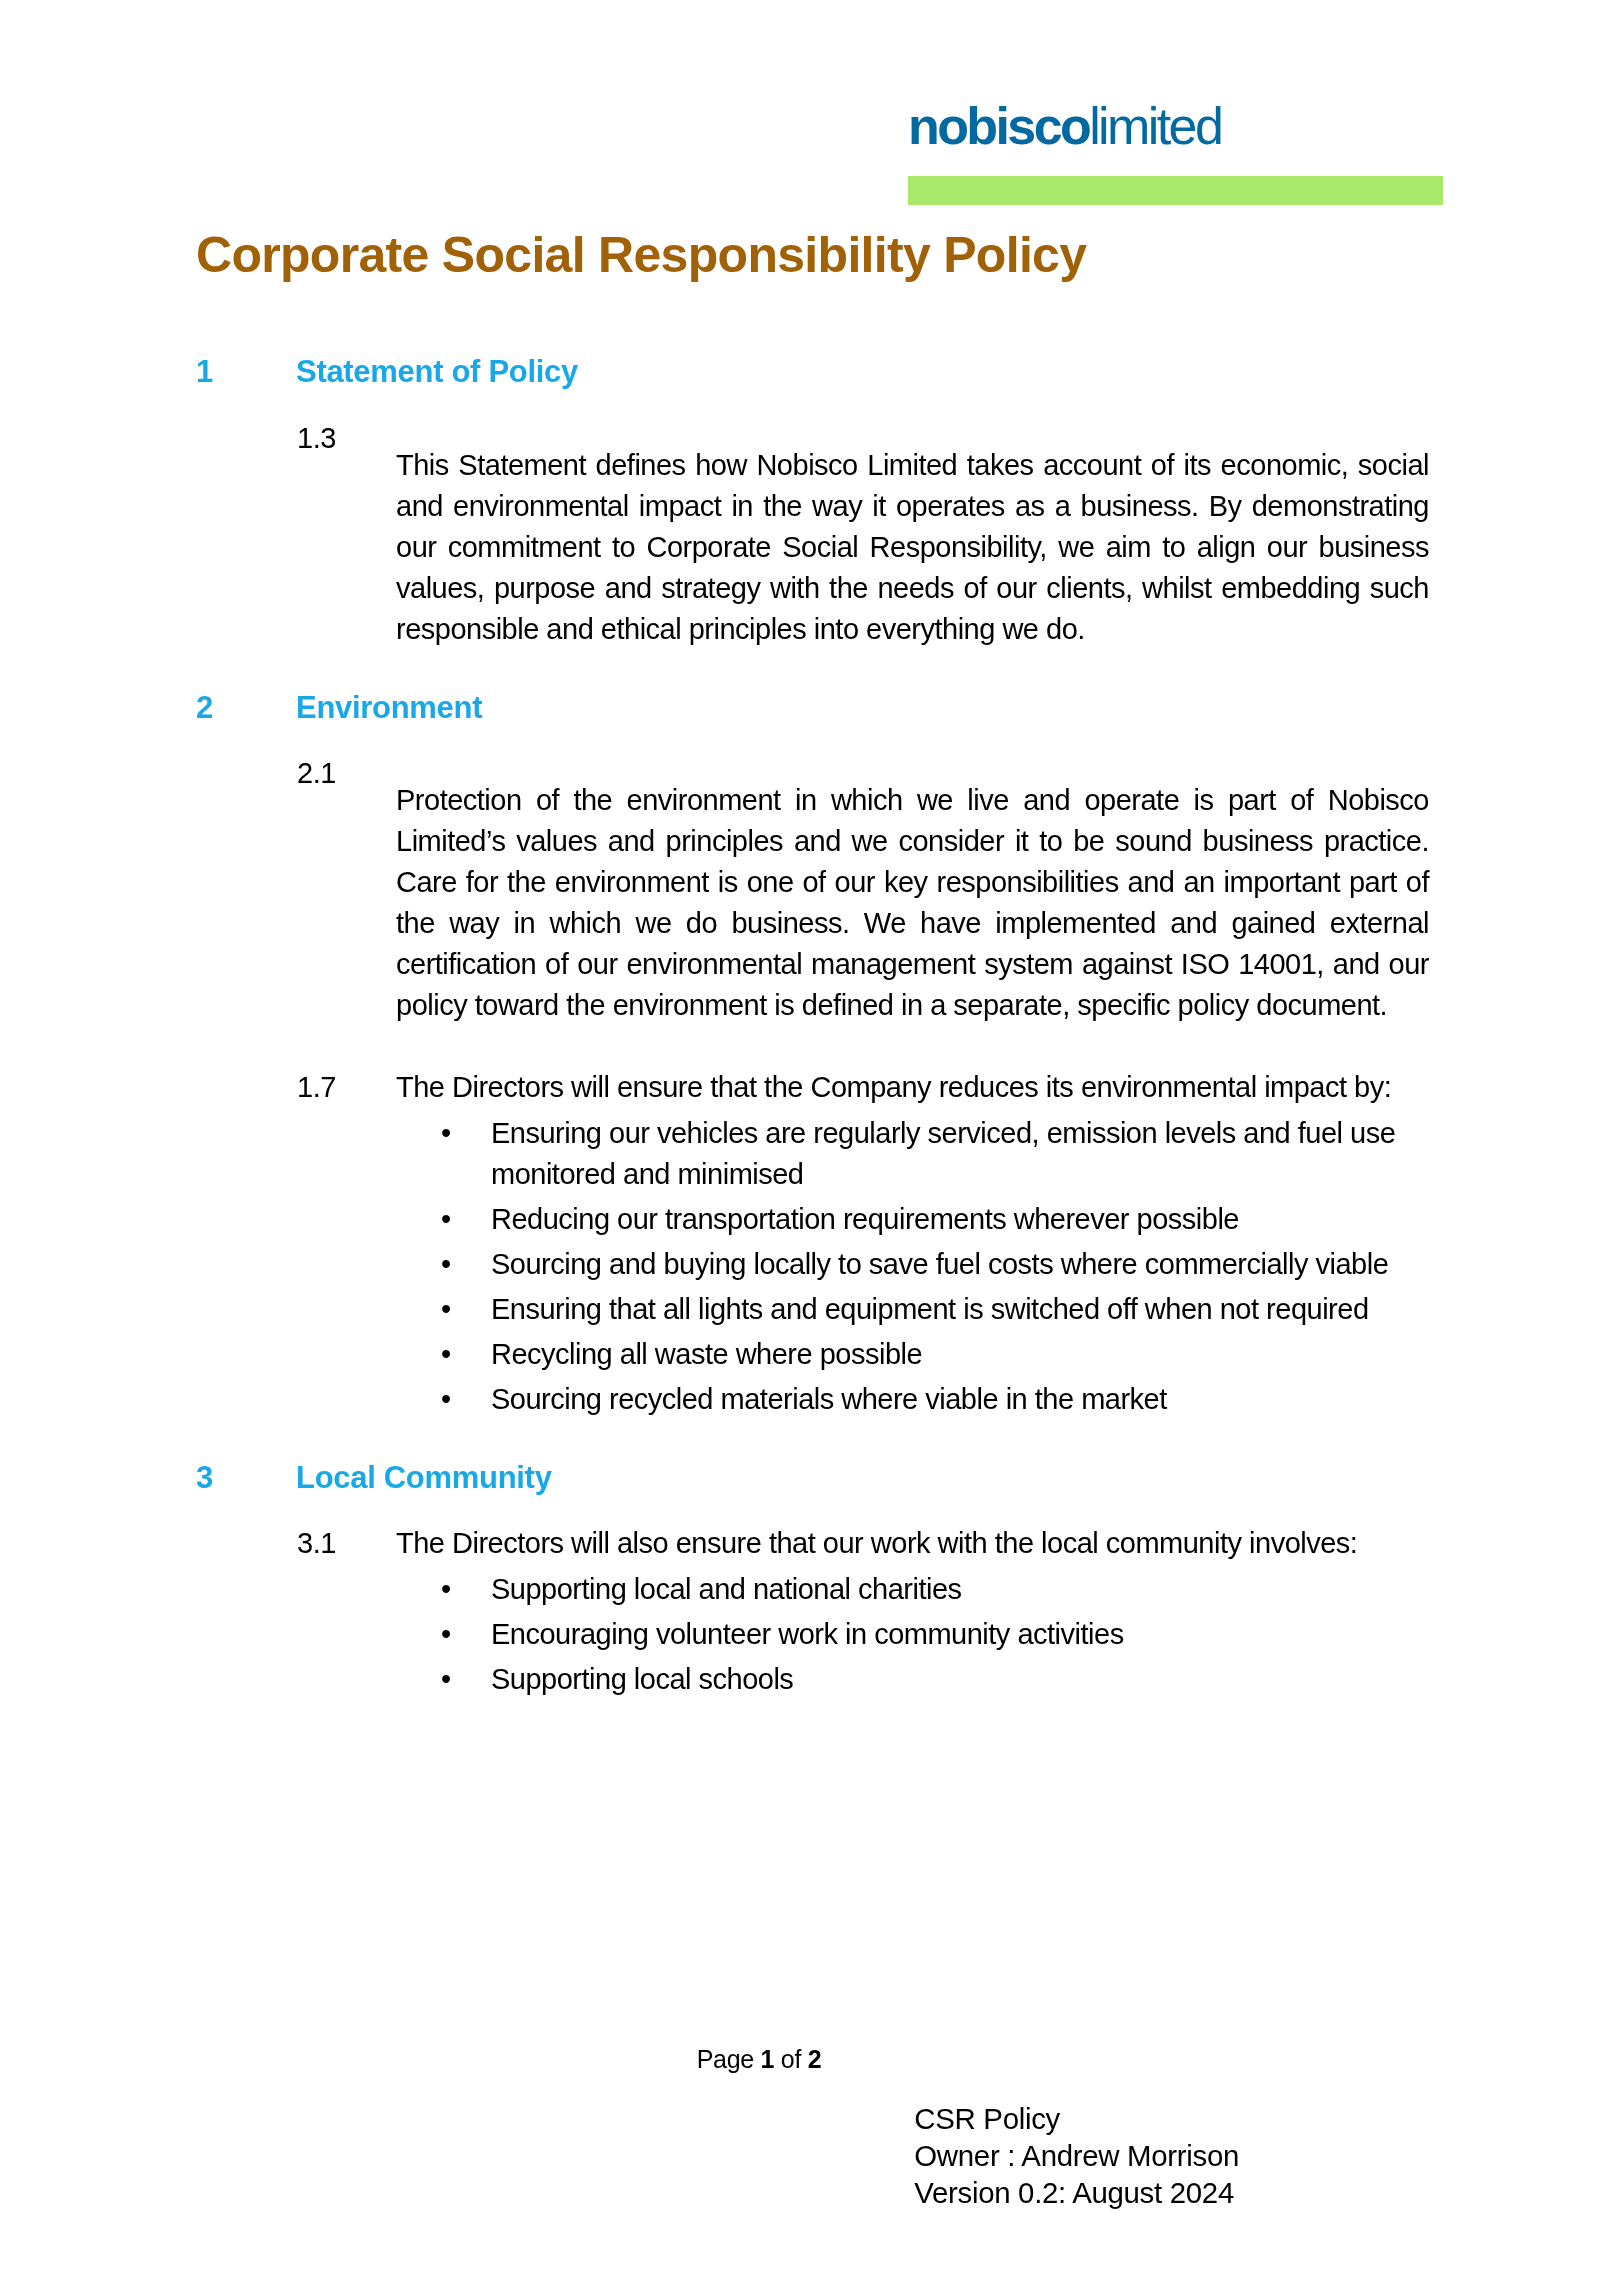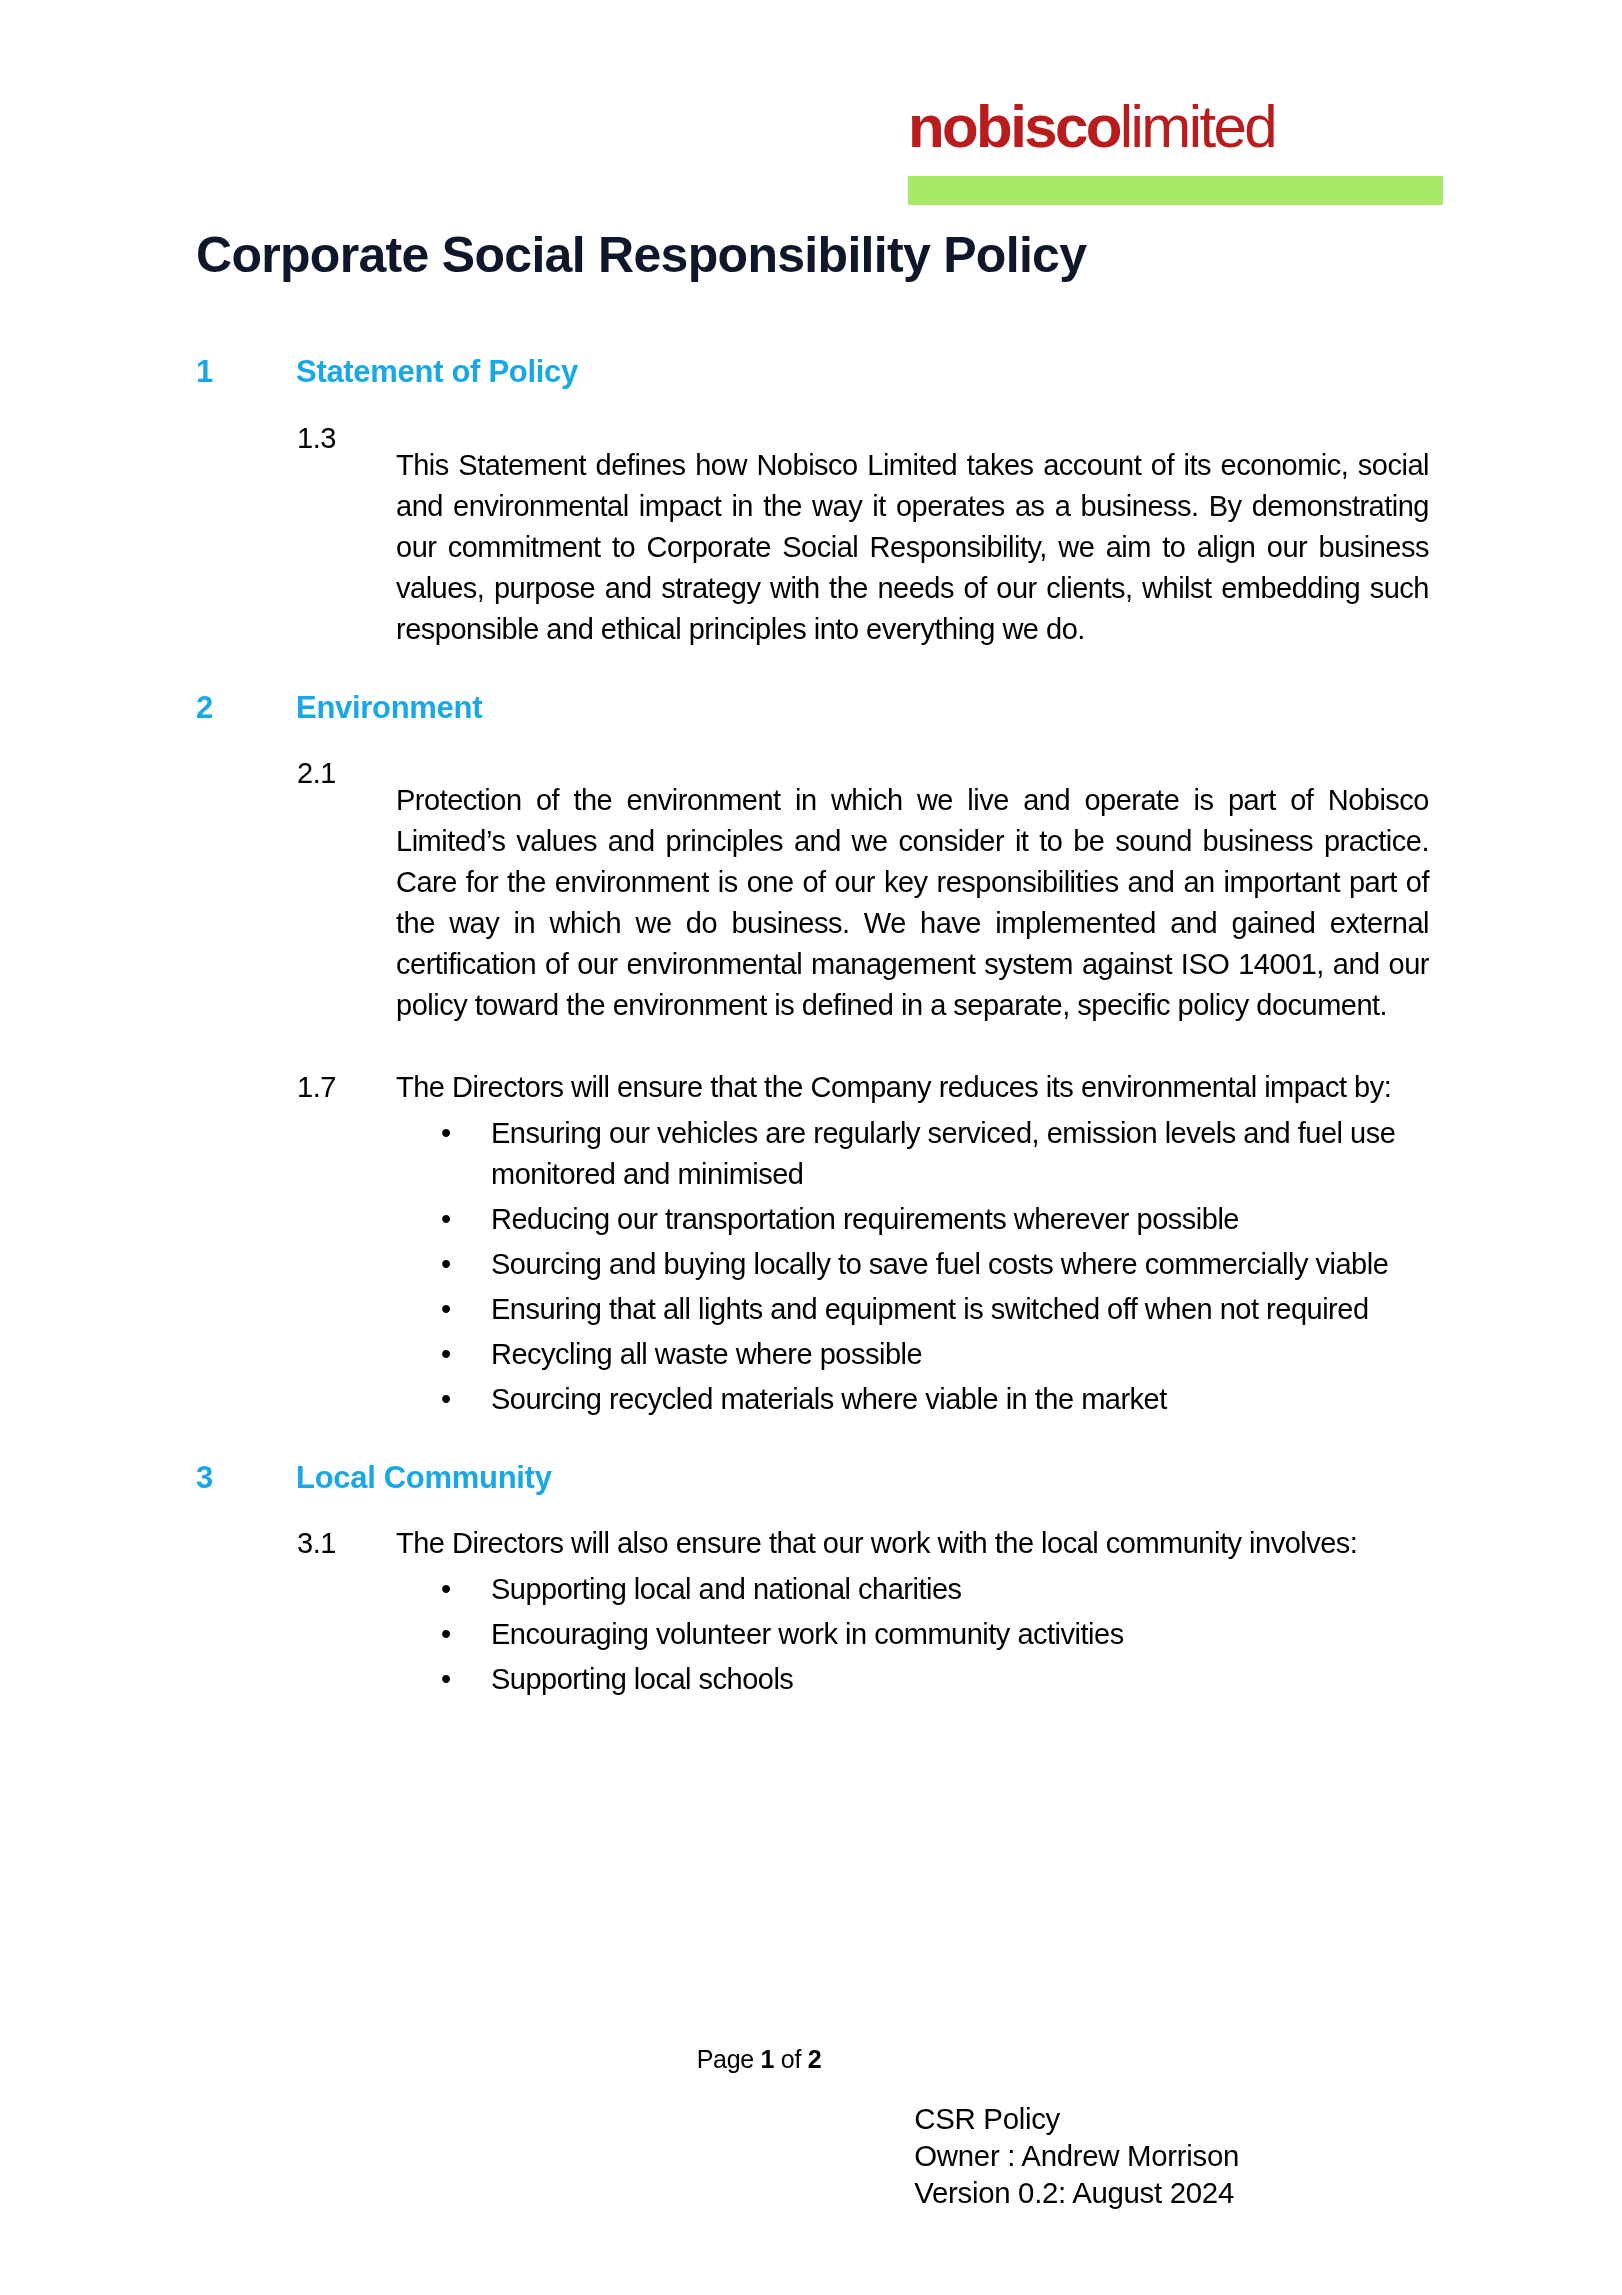--- a/index.html
+++ b/index.html
@@ -9,40 +9,40 @@
     height: 2295px;
     background: #ffffff;
     overflow: hidden;
     font-family: "Liberation Sans", sans-serif;
     color: #000000;
   }
 
   
   .logo-block { position: absolute; top: 90px; left: 908px; width: 535px; }
   .logo-text {
-    font-size: 60px;
+    font-size: 52px;
     line-height: 73px;
     letter-spacing: -2.6px;
-    color: #b91c1c;
+    color: #0369a1;
     white-space: nowrap;
   }
   .logo-bold  { font-weight: bold; }
   .logo-light { font-weight: normal; }
   .logo-bar   { margin-top: 13px; height: 29.4px; background: #A9E96A; }
 
   
   .doc-title {
     position: absolute;
     top: 226px; left: 196px; right: 193px;
     margin: 0;
     font-size: 50px;
     line-height: 58px;
     font-weight: bold;
     letter-spacing: -0.7px;
-    color: #0f172a;
+    color: #a16207;
   }
 
   
   .body-copy {
     position: absolute;
     top: 353px; left: 196px; width: 1233px;
     font-size: 29px;
     line-height: 41px;
     letter-spacing: -0.5px;
   }

